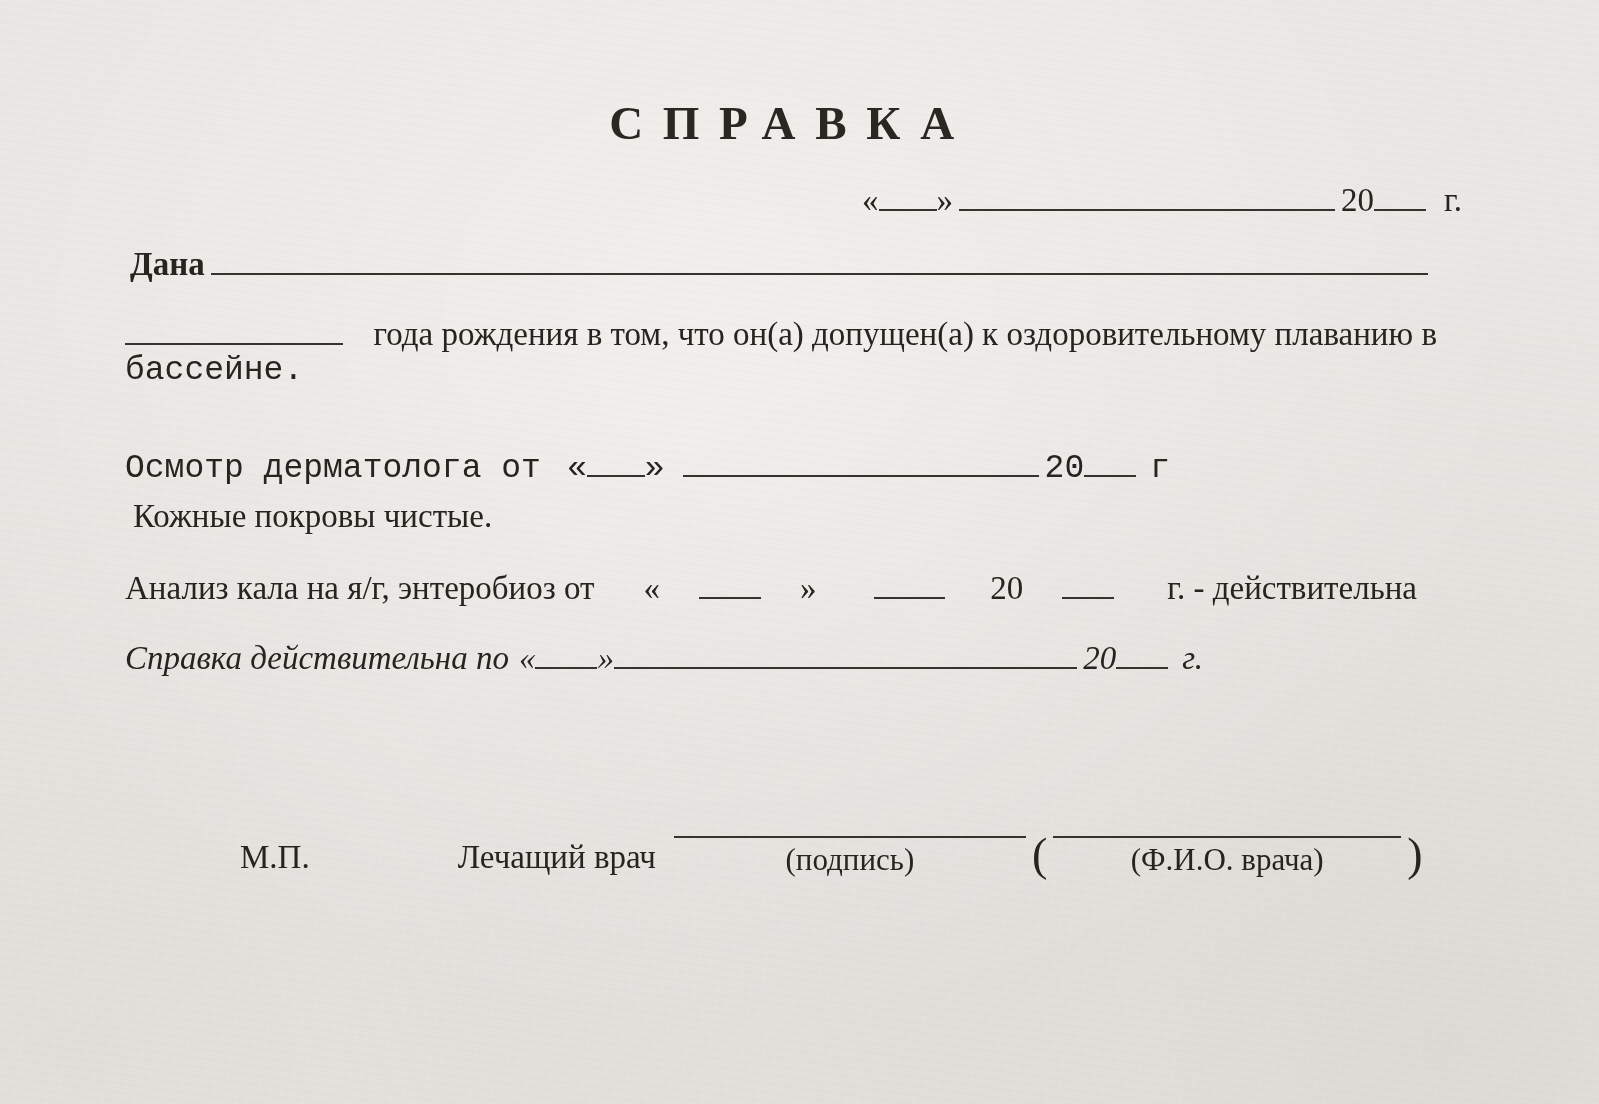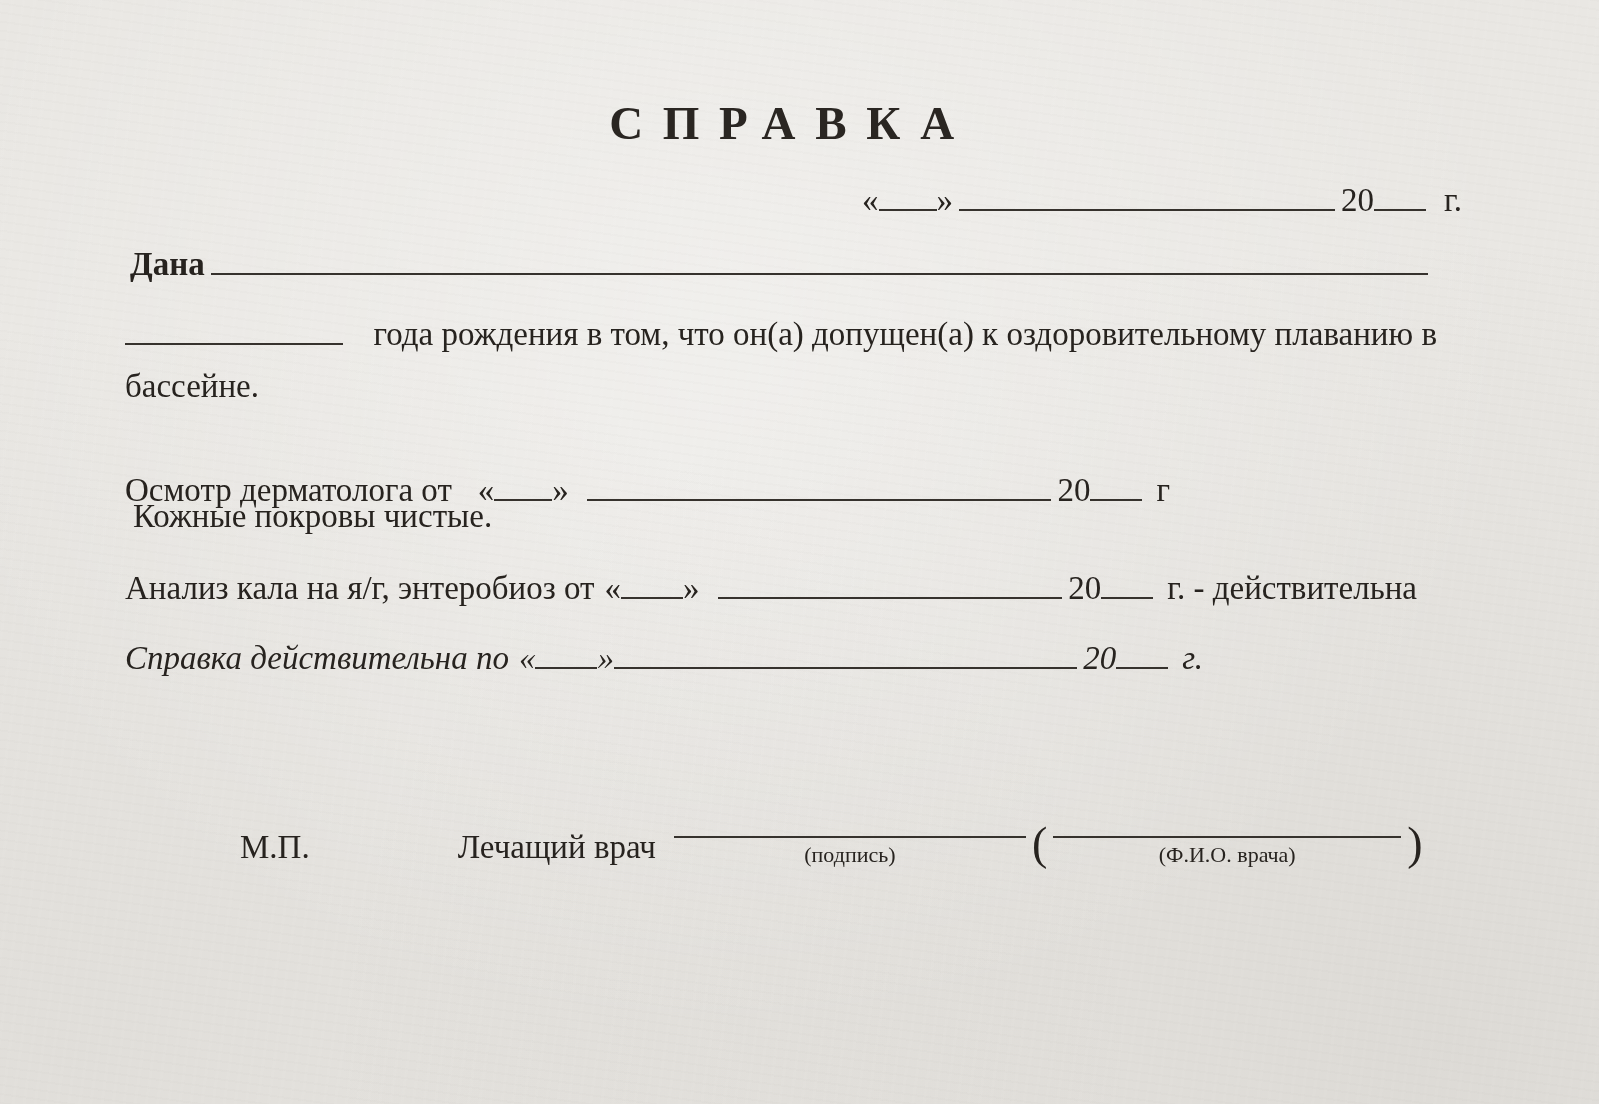--- a/index.html
+++ b/index.html
@@ -42,38 +42,38 @@
     justify-content: center;
     font-size: 47px; font-weight: bold;
     letter-spacing: 0.42em;
     transform: translateX(-8px);
     color: #2a2622;
   }
 
   .date-row   { top: 182px; left: 862px;  width: 600px; }
   .dana-row   { top: 246px; left: 130px;  width: 1298px; font-weight: bold; }
   .birth-row  { top: 316px; left: 125px;  width: 1312px; gap: 25px; }
-  .pool-row   { top: 368px; left: 125px; }
-  .derm-row   { top: 472px; left: 125px;  width: 1045px; }
+  .pool-row   { top: 352px; left: 125px; font-family: Liberation Mono, monospace; }
+  .derm-row   { top: 450px; left: 125px;  width: 1045px; font-family: Liberation Mono, monospace; }
   .skin-row   { top: 498px; left: 133px; }
-  .anal-row   { top: 570px; left: 125px;  width: 1292px; }
+  .anal-row   { top: 570px; left: 125px;  width: 1292px; gap: 39px; }
   .valid-row  { top: 640px; left: 125px;  width: 1078px; font-style: italic; }
 
   .footer-row { top: 800px; left: 240px;  align-items: flex-end; }
   .footer-row .stamp { line-height: 1.2; }
   .doctor-label { margin-left: 148px; line-height: 1.2; margin-top: 8px; }
   .sig-col, .name-col {
     display: inline-flex;
     flex-direction: column;
     align-items: center;
   }
   .sig-col  { margin-left: 18px; width: 352px; }
   .name-col { width: 348px; }
   .col-line { width: 100%; height: 36px; border-bottom: 2px solid #36322d; }
-  .col-caption { font-size: 22px; margin-top: 4px; }
+  .col-caption { font-size: 31px; margin-top: 4px; }
   .paren {
     font-size: 46px; line-height: 1;
     margin: 0 6px; padding-top: 8px;
     font-weight: 400;
   }
 
   .ml6  { margin-left: 6px; }
   .ml10 { margin-left: 10px; }
   .ml14 { margin-left: 14px; }
   .ml18 { margin-left: 18px; }

